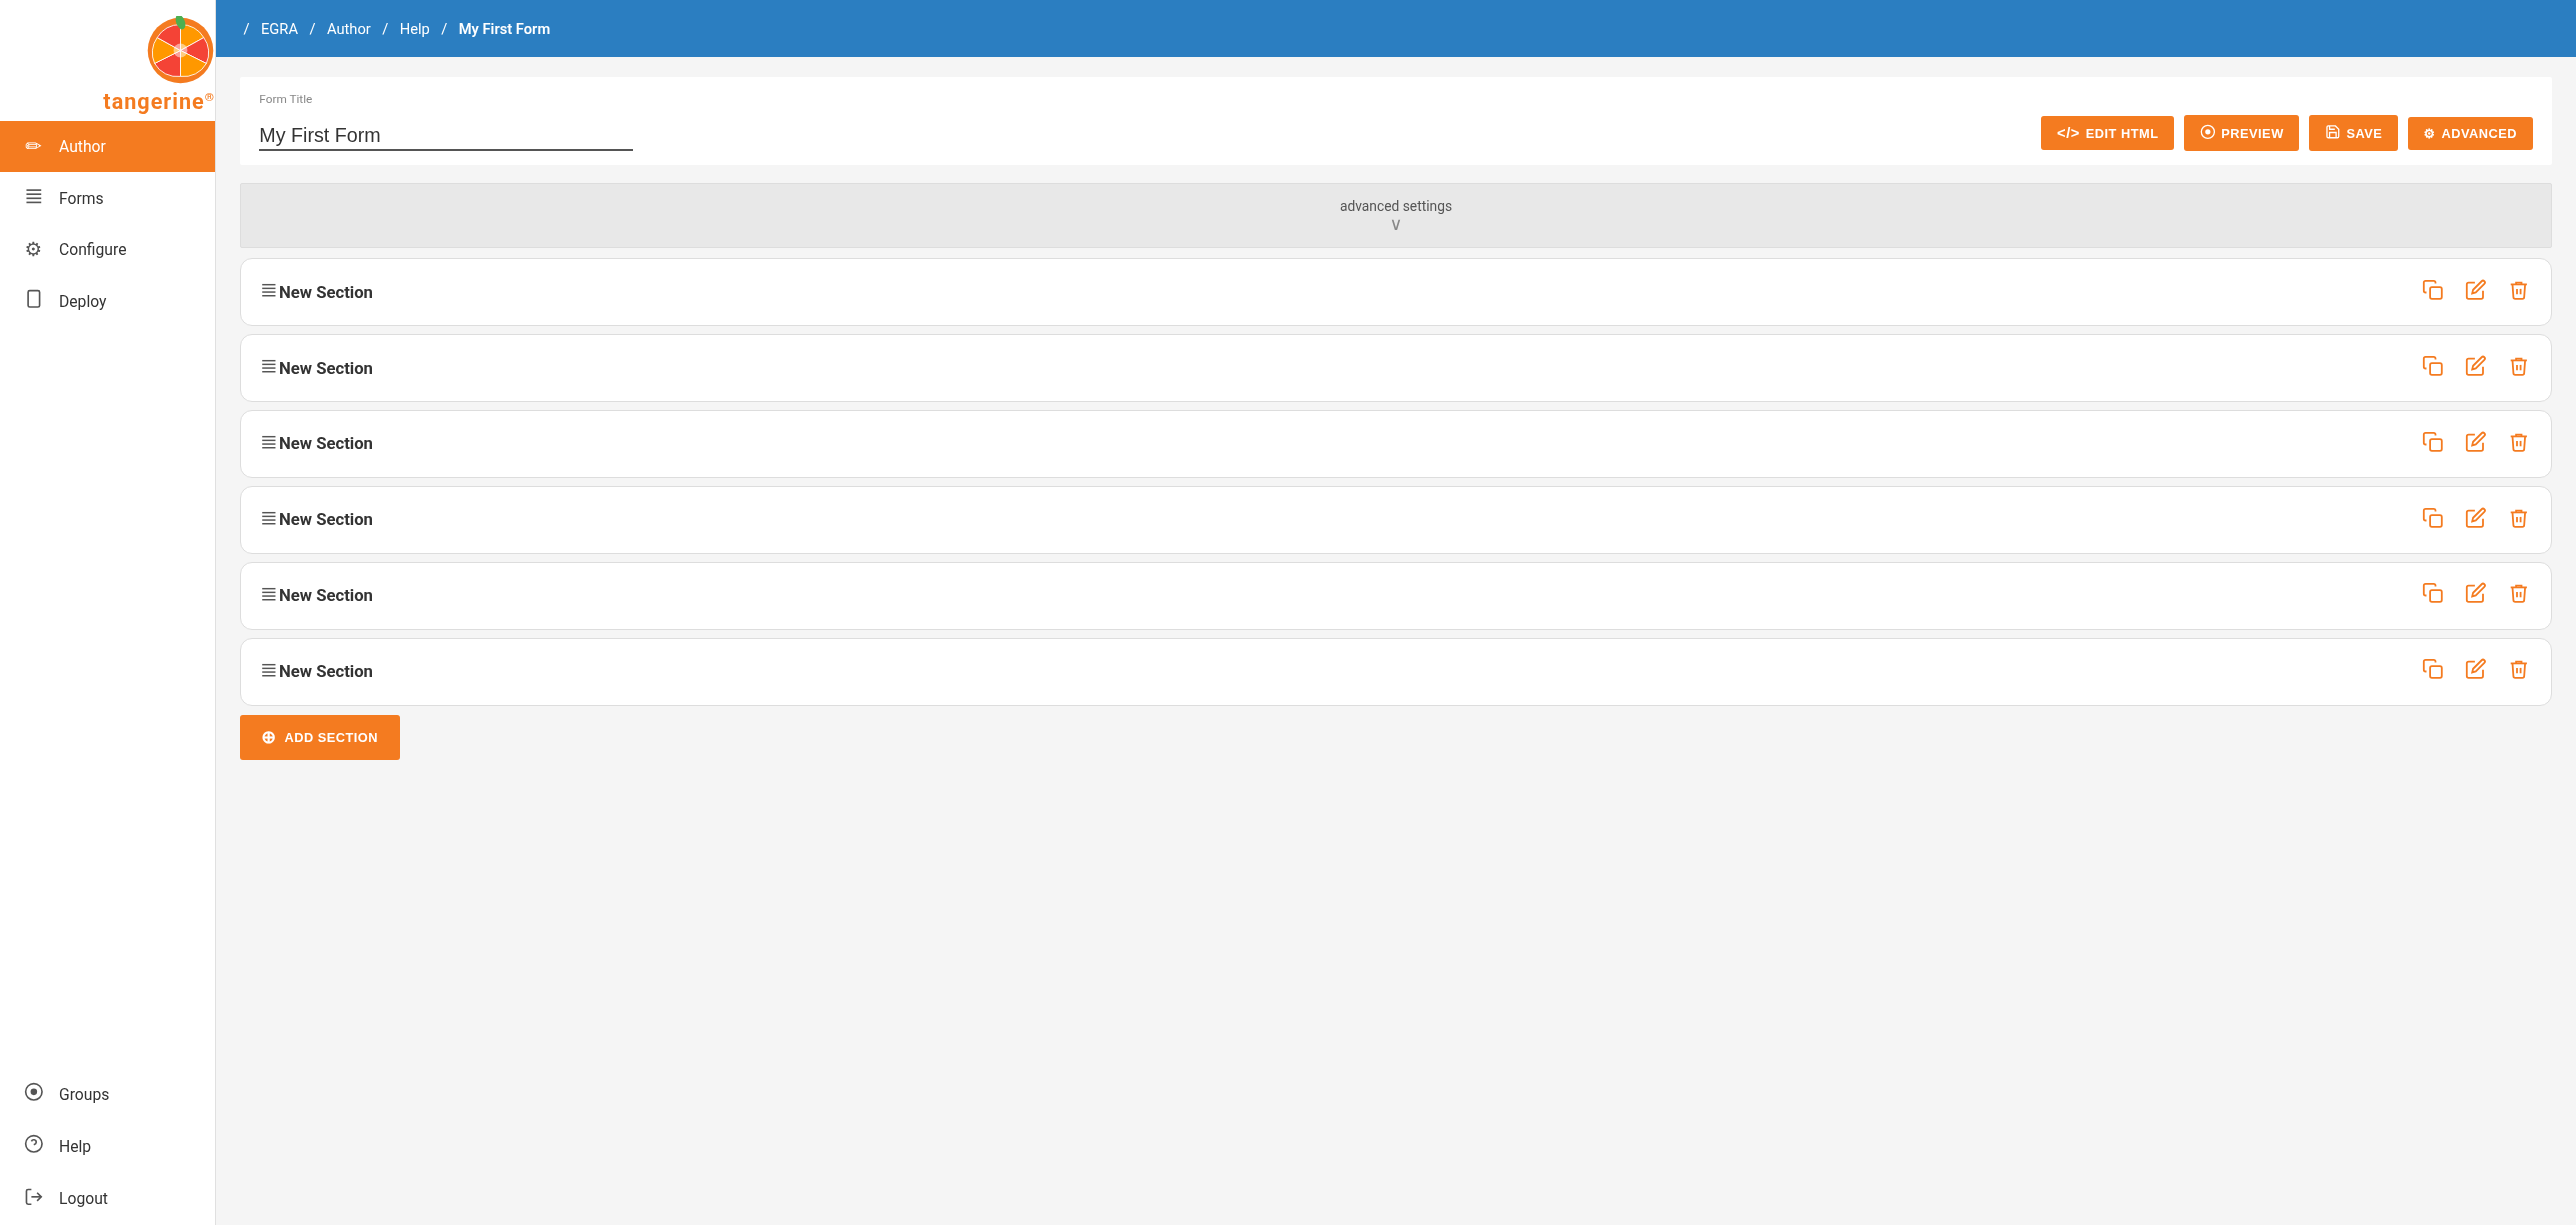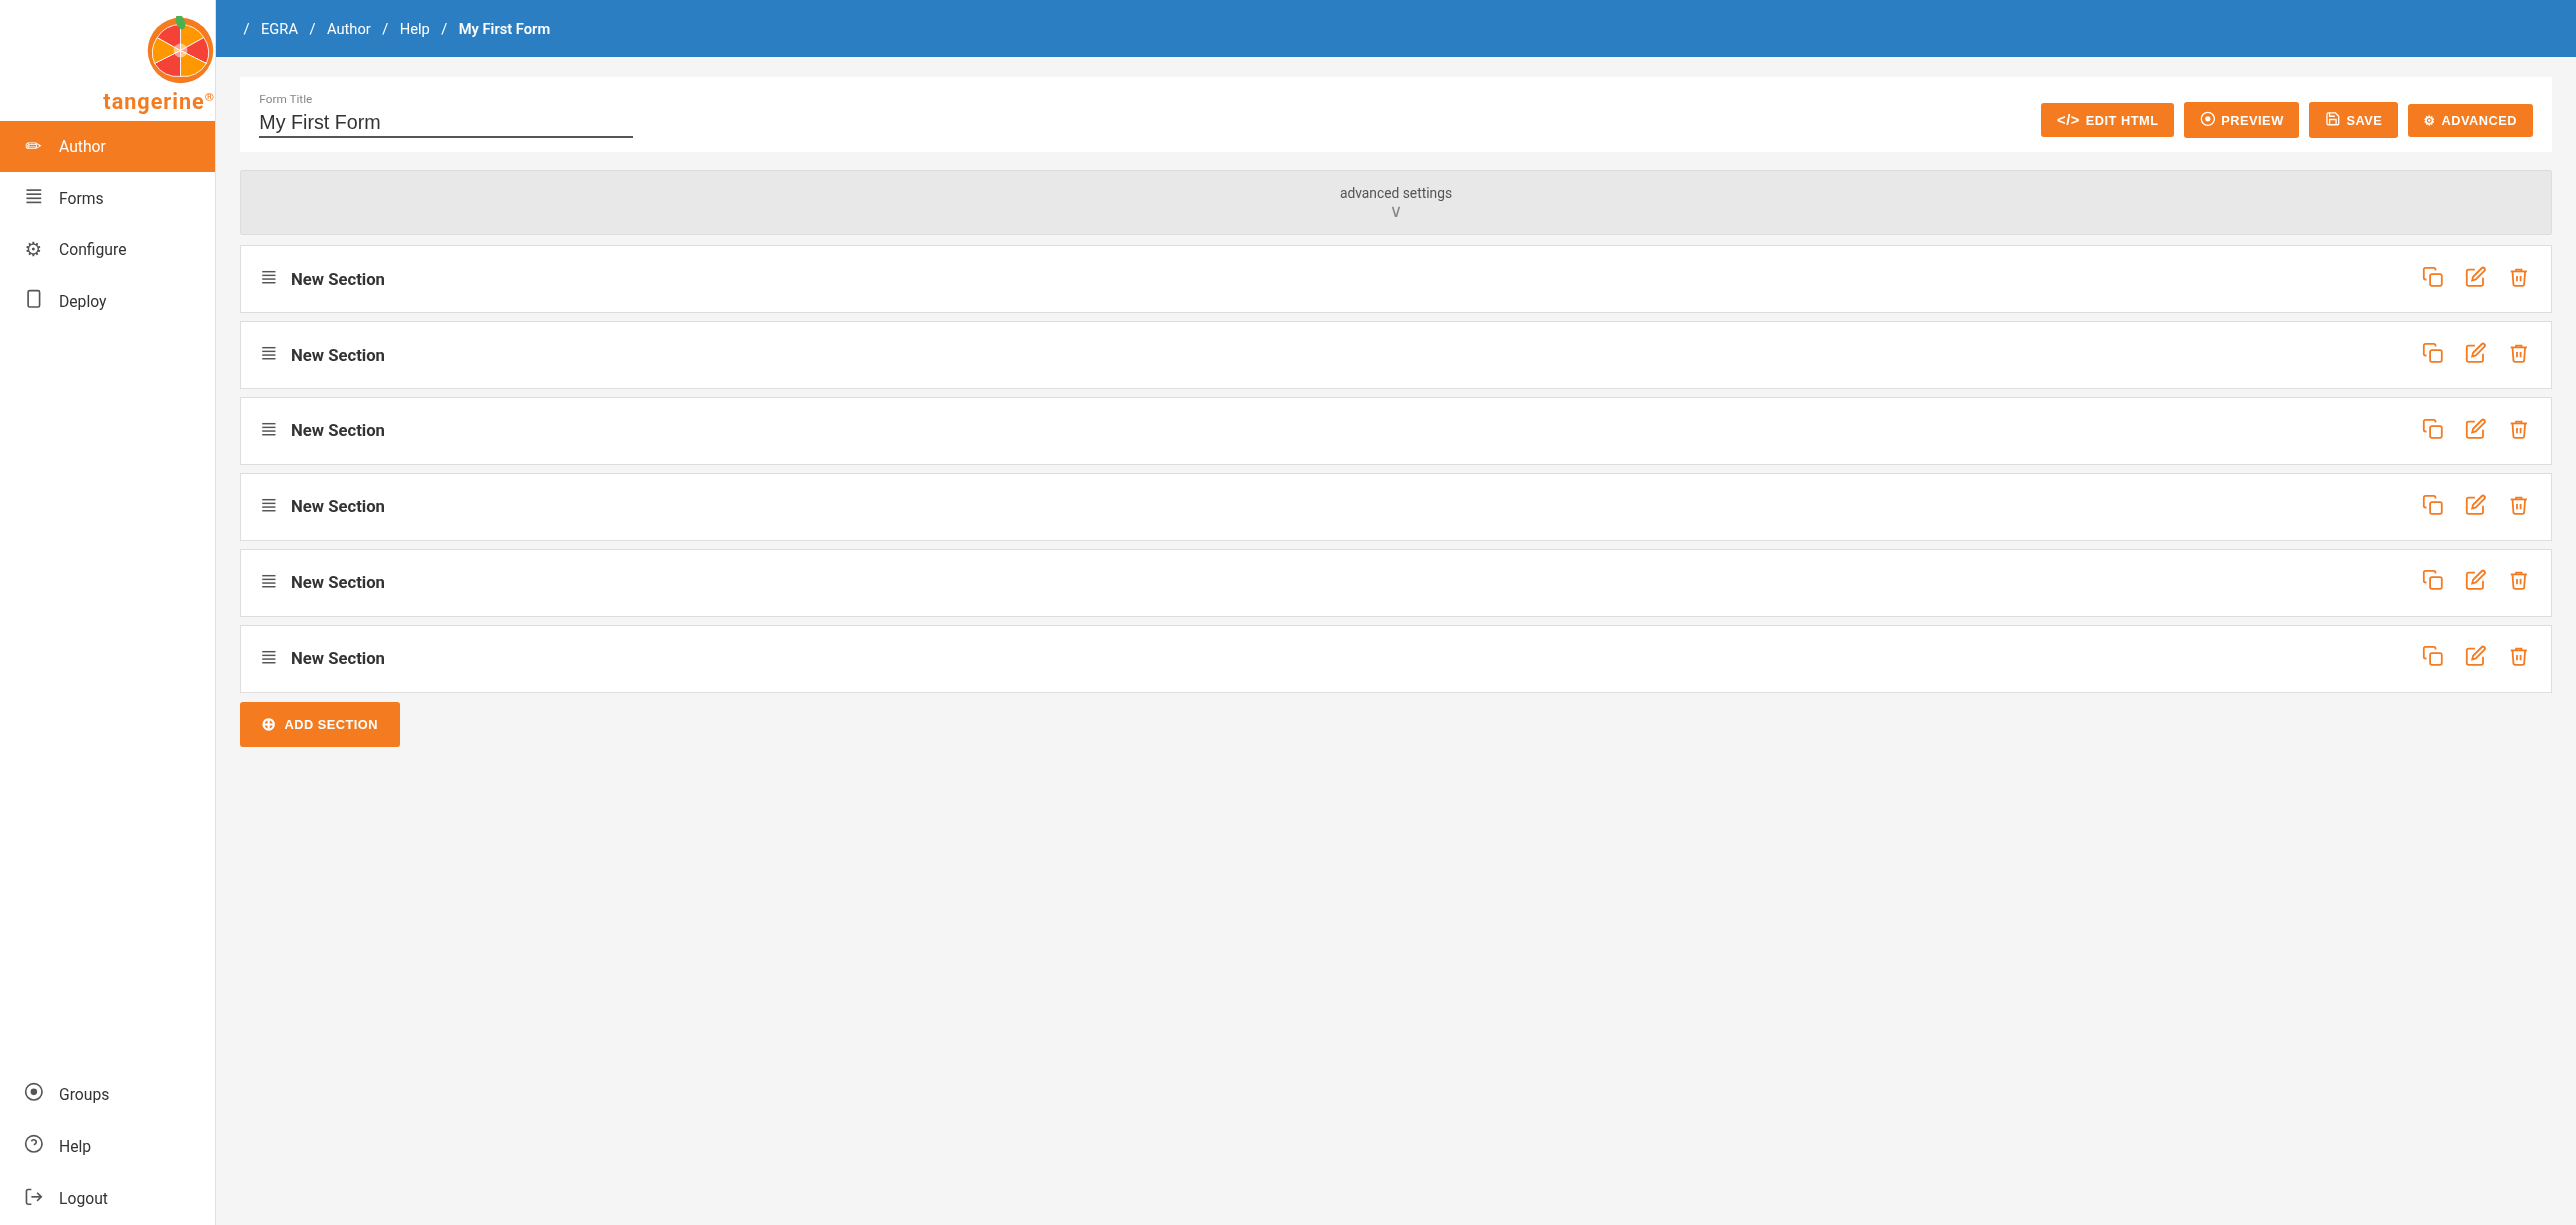--- a/index.html
+++ b/index.html
@@ -114,21 +114,21 @@
       align-items: flex-end;
       justify-content: space-between;
       margin-bottom: 17.7px;
       background: #fff;
       padding: 15.7px 19.7px 13.8px;
       border-radius: 2px;
     }
     .form-title-group {
       display: flex;
       flex-direction: column;
-      gap: 5px;
+      gap: 18px;
     }
     .form-title-label {
       font-size: 11.8px;
       color: #888;
     }
     .form-title-input {
       font-size: 19.7px;
       color: #333;
       border: none;
       border-bottom: 2px solid #555;
@@ -172,26 +172,26 @@
       font-size: 13.8px;
       color: #555;
       flex-direction: column;
     }
     .chevron-icon { font-size: 17.7px; color: #888; }
 
     
     .section-item {
       background: #fff;
       border: 1px solid #ddd;
-      border-radius: 0;
+      border-radius: 12px;
       margin-bottom: 7.9px;
       display: flex;
       align-items: center;
       padding: 17.7px 19.7px;
-      gap: 13px;
+      gap: 1px;
     }
     .section-drag-icon {
       font-size: 17.7px;
       color: #555;
       cursor: grab;
     }
     .section-title {
       flex: 1;
       font-size: 16.7px;
       font-weight: 700;

